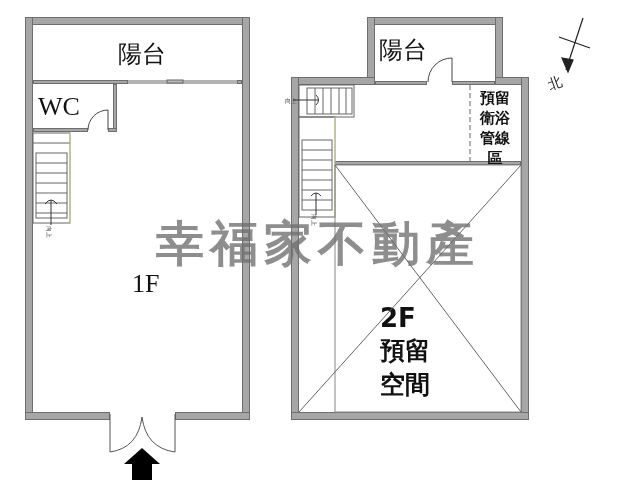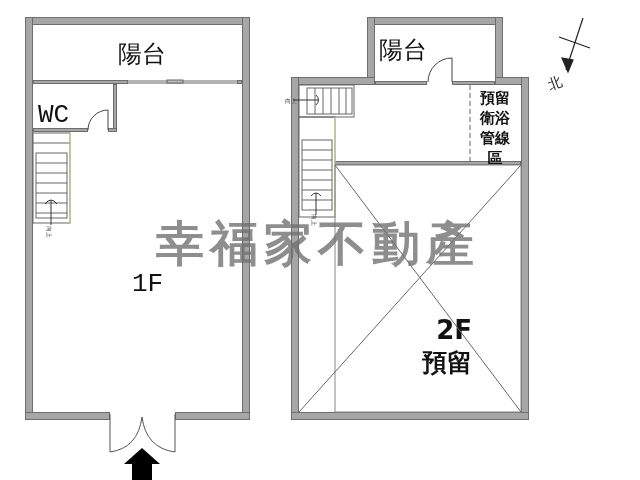--- a/index.html
+++ b/index.html
@@ -1,20 +1,20 @@
 <!DOCTYPE html>
 <html><head>
 <meta charset="utf-8">
 <style>
   html, body { margin:0; padding:0; background:#ffffff; }
   body { width:640px; height:480px; position:relative; overflow:hidden;
          font-family:"DejaVu Sans", "Liberation Sans", sans-serif; }
   .abs { position:absolute;font-weight:bold; }
   .wall { position:absolute; background:#a6a6a6; border:1px solid #6e6e6e; box-sizing:border-box; }
-  .label { position:absolute; color:#111; font-family:Liberation Mono, monospace; }
+  .label { position:absolute; color:#111; font-family:Liberation Serif, serif; }
   svg { position:absolute; left:0; top:0; }
   .watermark { position:absolute; left:156px; top:212px; font-size:48px; font-weight:bold;
                color:rgba(110,110,110,0.78); letter-spacing:6px; white-space:nowrap;
                font-family:Liberation Sans, sans-serif; }
 </style>
 </head>
 <body>
 
 <div>
 
@@ -25,21 +25,21 @@
   <div class="wall" style="left:175px;top:412px;width:75px;height:8px;"></div>
 
   <div class="wall" style="left:33px;top:80px;width:95px;height:4px;"></div>
   <div class="wall" style="left:237px;top:80px;width:5px;height:4px;"></div>
 
   <div class="wall" style="left:113px;top:84px;width:4px;height:48px;"></div>
   <div class="wall" style="left:33px;top:128px;width:55px;height:4px;"></div>
   <div class="wall" style="left:108px;top:128px;width:9px;height:4px;"></div>
 
   <div class="label" style="left:118px;top:38px;font-size:24px;">陽台</div>
-  <div class="label" style="left:38px;top:100px;font-size:26px;">WC</div>
+  <div class="label" style="left:38px;top:92px;font-size:26px;">WC</div>
   <div class="label" style="left:132px;top:269px;font-size:26px;">1F</div>
 </div>
 
 <div>
 
   <div class="wall" style="left:367px;top:17px;width:136px;height:8px;"></div>
   <div class="wall" style="left:367px;top:17px;width:8px;height:68px;"></div>
   <div class="wall" style="left:495px;top:17px;width:8px;height:68px;"></div>
 
   <div class="wall" style="left:291px;top:77px;width:84px;height:8px;"></div>
@@ -55,23 +55,24 @@
 
   <div class="label" style="left:379px;top:34px;font-size:24px;">陽台</div>
 
   <div class="abs" style="left:472px;top:88px;width:46px;text-align:center;font-size:15px;line-height:20px;color:#111;">
     <div>預留</div>
     <div>衛浴</div>
     <div>管線</div>
     <div>區</div>
   </div>
 
-  <div class="abs" style="left:392px;top:302px;width:80px;text-align:right;color:#111;margin-top:12px;">
+  <div class="abs" style="left:380px;top:302px;width:80px;text-align:left;color:#111;">
     <div style="font-size:26px;line-height:32px;">2F</div>
     <div style="font-size:25px;line-height:34px;">預留</div>
+    <div style="font-size:25px;line-height:34px;">空間</div>
   </div>
 </div>
 
 <svg width="640" height="480" viewBox="0 0 640 480">
 
   <g stroke="#666" stroke-width="1" fill="none">
     <line x1="128" y1="81" x2="237" y2="81"></line>
     <line x1="128" y1="83" x2="237" y2="83"></line>
     <rect x="167" y="80" width="16" height="3" fill="#bbb"></rect>
   </g>

